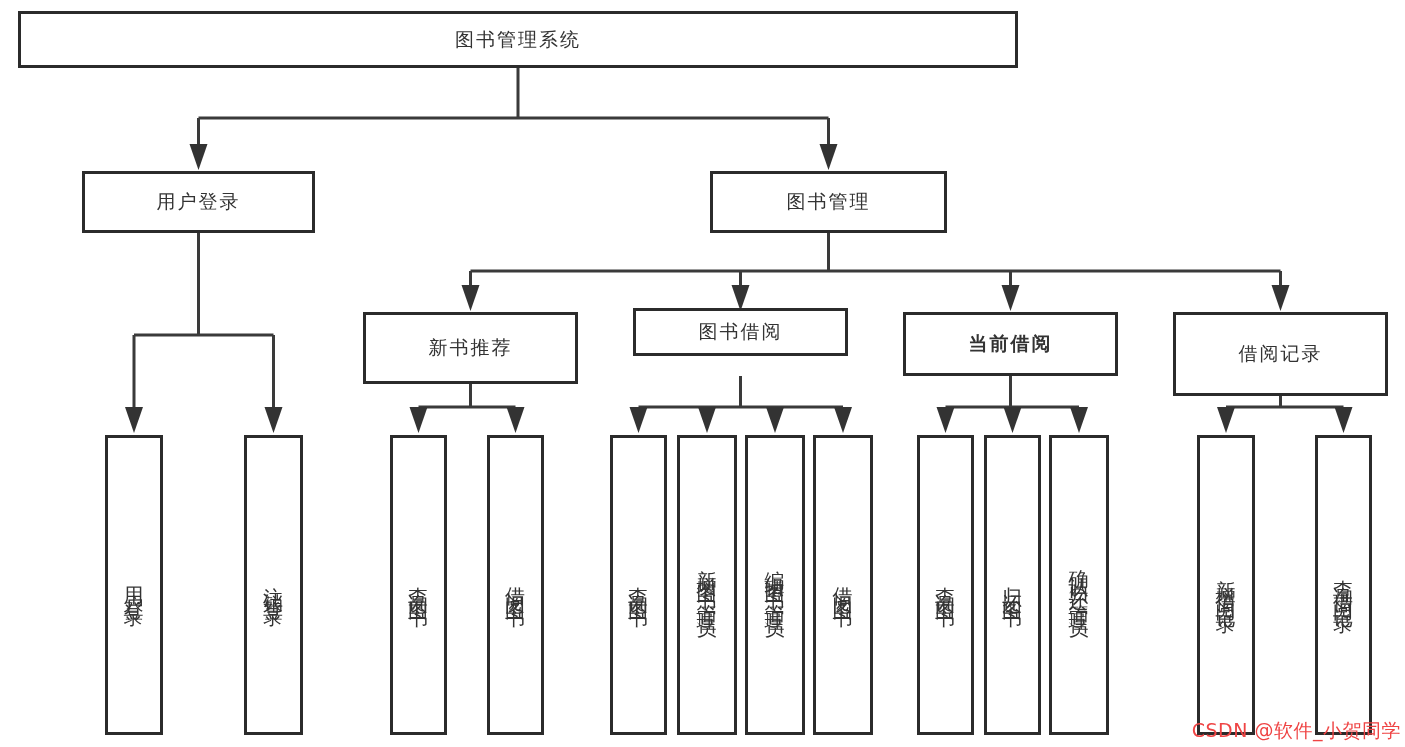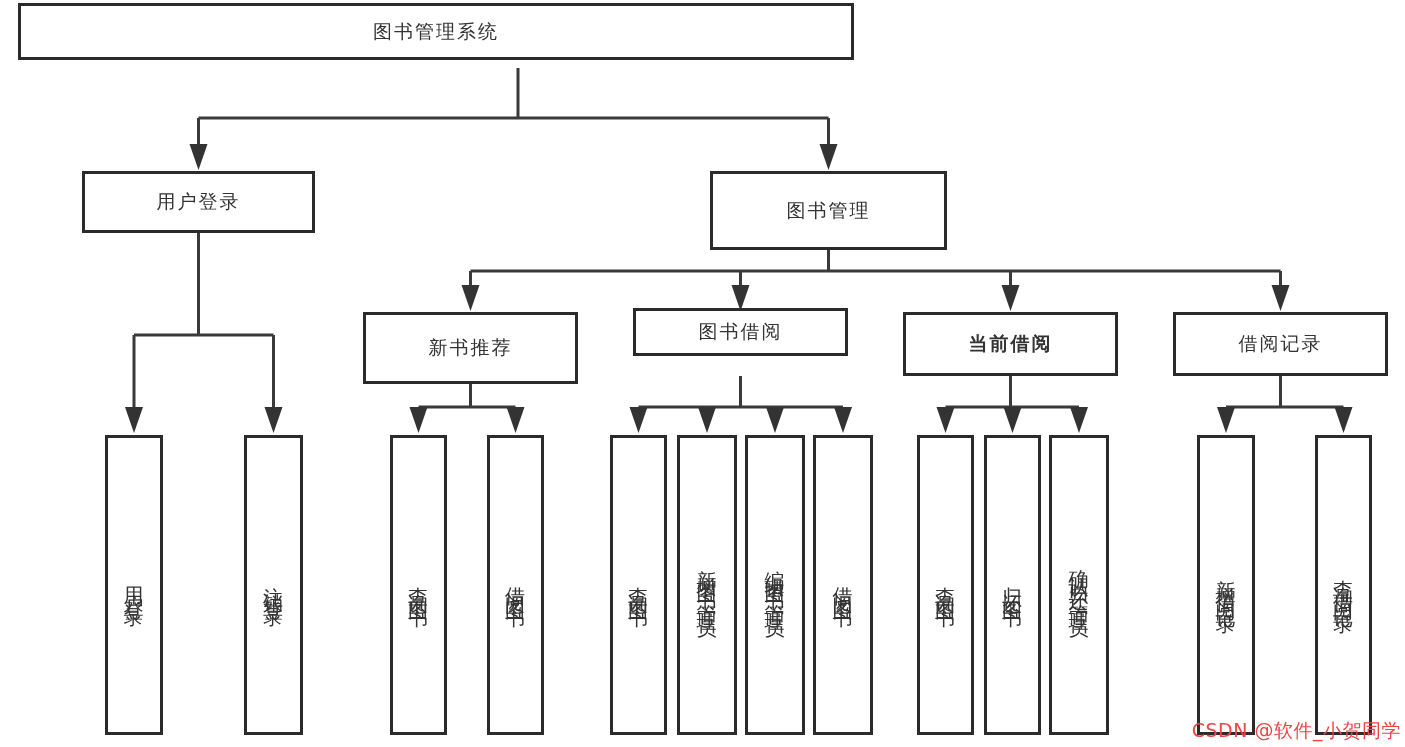--- a/index.html
+++ b/index.html
@@ -79,29 +79,29 @@
       <polygon points="766,407 784,407 775,433"></polygon>
       <polygon points="834,407 852,407 843,433"></polygon>
       <polygon points="936.5,407 954.5,407 945.5,433"></polygon>
       <polygon points="1003.5,407 1021.5,407 1012.5,433"></polygon>
       <polygon points="1070,407 1088,407 1079,433"></polygon>
       <polygon points="1217,407 1235,407 1226,433"></polygon>
       <polygon points="1334.5,407 1352.5,407 1343.5,433"></polygon>
     </g>
   </svg>
 
-  <div class="box hbox root-box" style="left:18px; top:3px; width:836px; height:57px;">图书管理系统</div>
+  <div class="box hbox root-box" style="left:18px; top:11px; width:1000px; height:57px;">图书管理系统</div>
 
   <div class="box hbox" style="left:82px; top:171px; width:233px; height:62px;">用户登录</div>
-  <div class="box hbox" style="left:710px; top:171px; width:237px; height:79px;">图书管理</div>
+  <div class="box hbox" style="left:710px; top:171px; width:237px; height:62px;">图书管理</div>
 
   <div class="box hbox" style="left:363px; top:312px; width:215px; height:72px;">新书推荐</div>
   <div class="box hbox" style="left:633px; top:308px; width:215px; height:48px;">图书借阅</div>
   <div class="box hbox" style="left:903px; top:312px; width:215px; height:64px;font-weight:bold;">当前借阅</div>
-  <div class="box hbox" style="left:1173px; top:312px; width:215px; height:64px;">借阅记录</div>
+  <div class="box hbox" style="left:1173px; top:312px; width:215px; height:84px;">借阅记录</div>
 
   <div class="box vbox" style="left:105px; top:435px; width:58px; height:300px;">用户登录</div>
   <div class="box vbox" style="left:244px; top:435px; width:59px; height:300px;">注销登录</div>
 
   <div class="box vbox" style="left:390px; top:435px; width:57px; height:300px;">查询图书</div>
   <div class="box vbox" style="left:487px; top:435px; width:57px; height:300px;">借阅图书</div>
 
   <div class="box vbox" style="left:610px; top:435px; width:57px; height:300px;">查询图书</div>
   <div class="box vbox" style="left:677px; top:435px; width:60px; height:300px;">新增图书（管理员）</div>
   <div class="box vbox" style="left:745px; top:435px; width:60px; height:300px;">编辑图书（管理员）</div>

